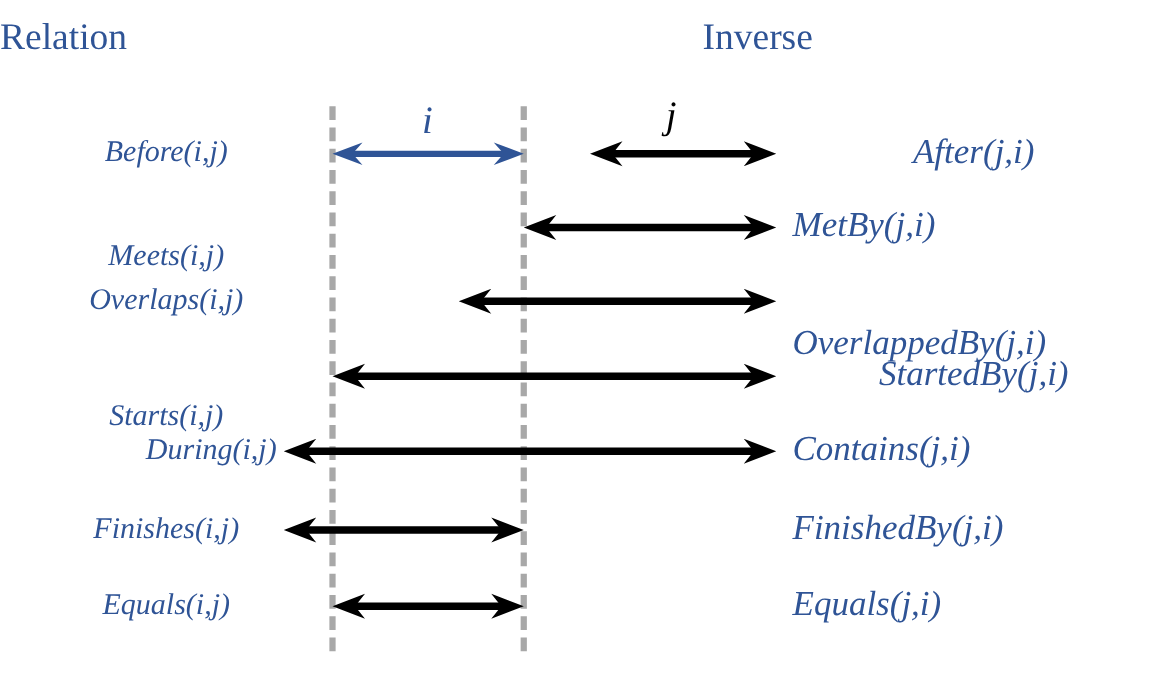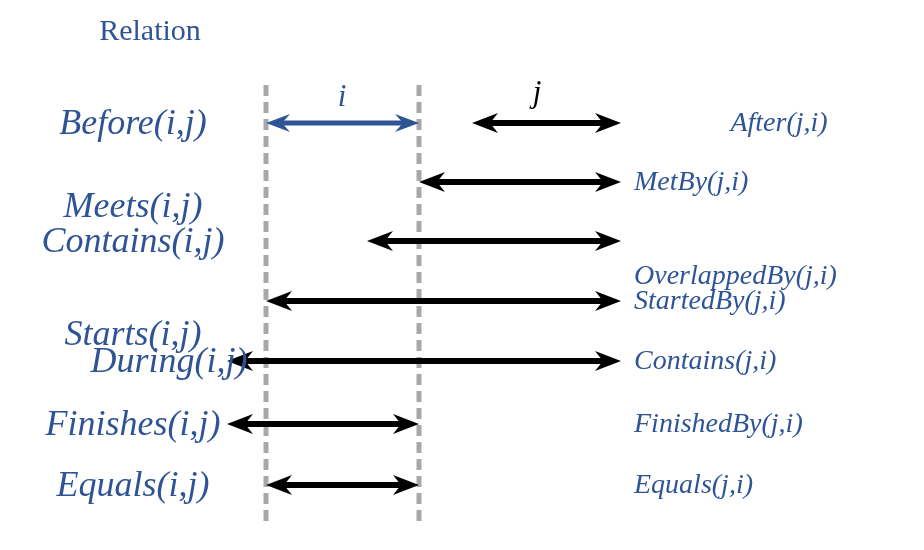--- a/index.html
+++ b/index.html
@@ -13,42 +13,42 @@
     height: 550px;
     background: #ffffff;
     overflow: hidden;
     font-family: "Liberation Serif", "DejaVu Serif", serif;
   }
   .hdr {
     position: absolute;
     top: 13px;
     font-size: 30px;
     color: #2F5496;
-    text-align: center;
+    text-align: left;
   }
   .hdr-left  { left: 0;   width: 300px; }
   .hdr-right { left: 562px; width: 300px; }
   .ivl-label {
     position: absolute;
     font-size: 31px;
     font-style: italic;
     text-align: center;
   }
   .ivl-i { left: 302px; top: 78px; width: 80px; color: #2F5496; }
   .ivl-j { left: 497px; top: 74px; width: 80px; color: #000000; }
   #diagram-svg {
     position: absolute;
     left: 0; top: 0;
   }
   .rel-label {
     position: absolute;
     left: 0;
     width: 266px;
     text-align: center;
-    font-size: 36px;
+    font-size: 24px;
     font-style: italic;
     color: #2F5496;
     line-height: 34px;
     white-space: nowrap;
   }
   .inv-label {
     position: absolute;
     left: 634px;
     width: 290px;
     text-align: left;
@@ -59,20 +59,21 @@
     white-space: nowrap;
   }
 </style>
 </head>
 <body>
 
 <div class="canvas">
 
   <div class="hdr hdr-left">Relation</div>
 
+  <div class="hdr hdr-right">Inverse</div>
 
   <div class="ivl-label ivl-i">i</div>
 
   <div class="ivl-label ivl-j">j</div>
 
   <svg id="diagram-svg" width="924" height="550">
       <line x1="266" y1="85" x2="266" y2="527" stroke="#A8A8A8" stroke-width="5" stroke-dasharray="11 6"></line>
       <line x1="419" y1="85" x2="419" y2="527" stroke="#A8A8A8" stroke-width="5" stroke-dasharray="11 6"></line>
       <line x1="281" y1="123" x2="404" y2="123" stroke="#2F5496" stroke-width="5"></line>
       <polygon points="266,123 290,114 282,123 290,132" fill="#2F5496"></polygon>
@@ -96,29 +97,29 @@
       <polygon points="227,424 253,414 245,424 253,434" fill="#000000"></polygon>
       <polygon points="419,424 393,414 401,424 393,434" fill="#000000"></polygon>
       <line x1="283" y1="485" x2="402" y2="485" stroke="#000000" stroke-width="6"></line>
       <polygon points="266,485 292,475 284,485 292,495" fill="#000000"></polygon>
       <polygon points="419,485 393,475 401,485 393,495" fill="#000000"></polygon>
     </svg>
 
   <div id="relation-labels">
       <div class="rel-label" style="top: 105px;">Before(i,j)</div>
       <div class="rel-label" style="top: 164px; margin-top: 24px;">Meets(i,j)</div>
-      <div class="rel-label" style="top: 223px;">Contains(i,j)</div>
+      <div class="rel-label" style="top: 223px;">Overlaps(i,j)</div>
       <div class="rel-label" style="top: 283px; margin-top: 33px;">Starts(i,j)</div>
       <div class="rel-label" style="top: 343px; padding-left: 36px;">During(i,j)</div>
       <div class="rel-label" style="top: 406px;">Finishes(i,j)</div>
       <div class="rel-label" style="top: 467px; text-align: center;">Equals(i,j)</div>
     </div>
   <div id="inverse-labels">
       <div class="inv-label" style="top: 105px; text-align: center;">After(j,i)</div>
       <div class="inv-label" style="top: 164px;">MetBy(j,i)</div>
       <div class="inv-label" style="top: 218px; margin-top: 40px;">OverlappedBy(j,i)</div>
-      <div class="inv-label" style="top: 283px;">StartedBy(j,i)</div>
+      <div class="inv-label" style="top: 283px; text-align: center;">StartedBy(j,i)</div>
       <div class="inv-label" style="top: 343px;">Contains(j,i)</div>
       <div class="inv-label" style="top: 406px;">FinishedBy(j,i)</div>
       <div class="inv-label" style="top: 467px;">Equals(j,i)</div>
     </div>
 
 </div>
 
 </body></html>

